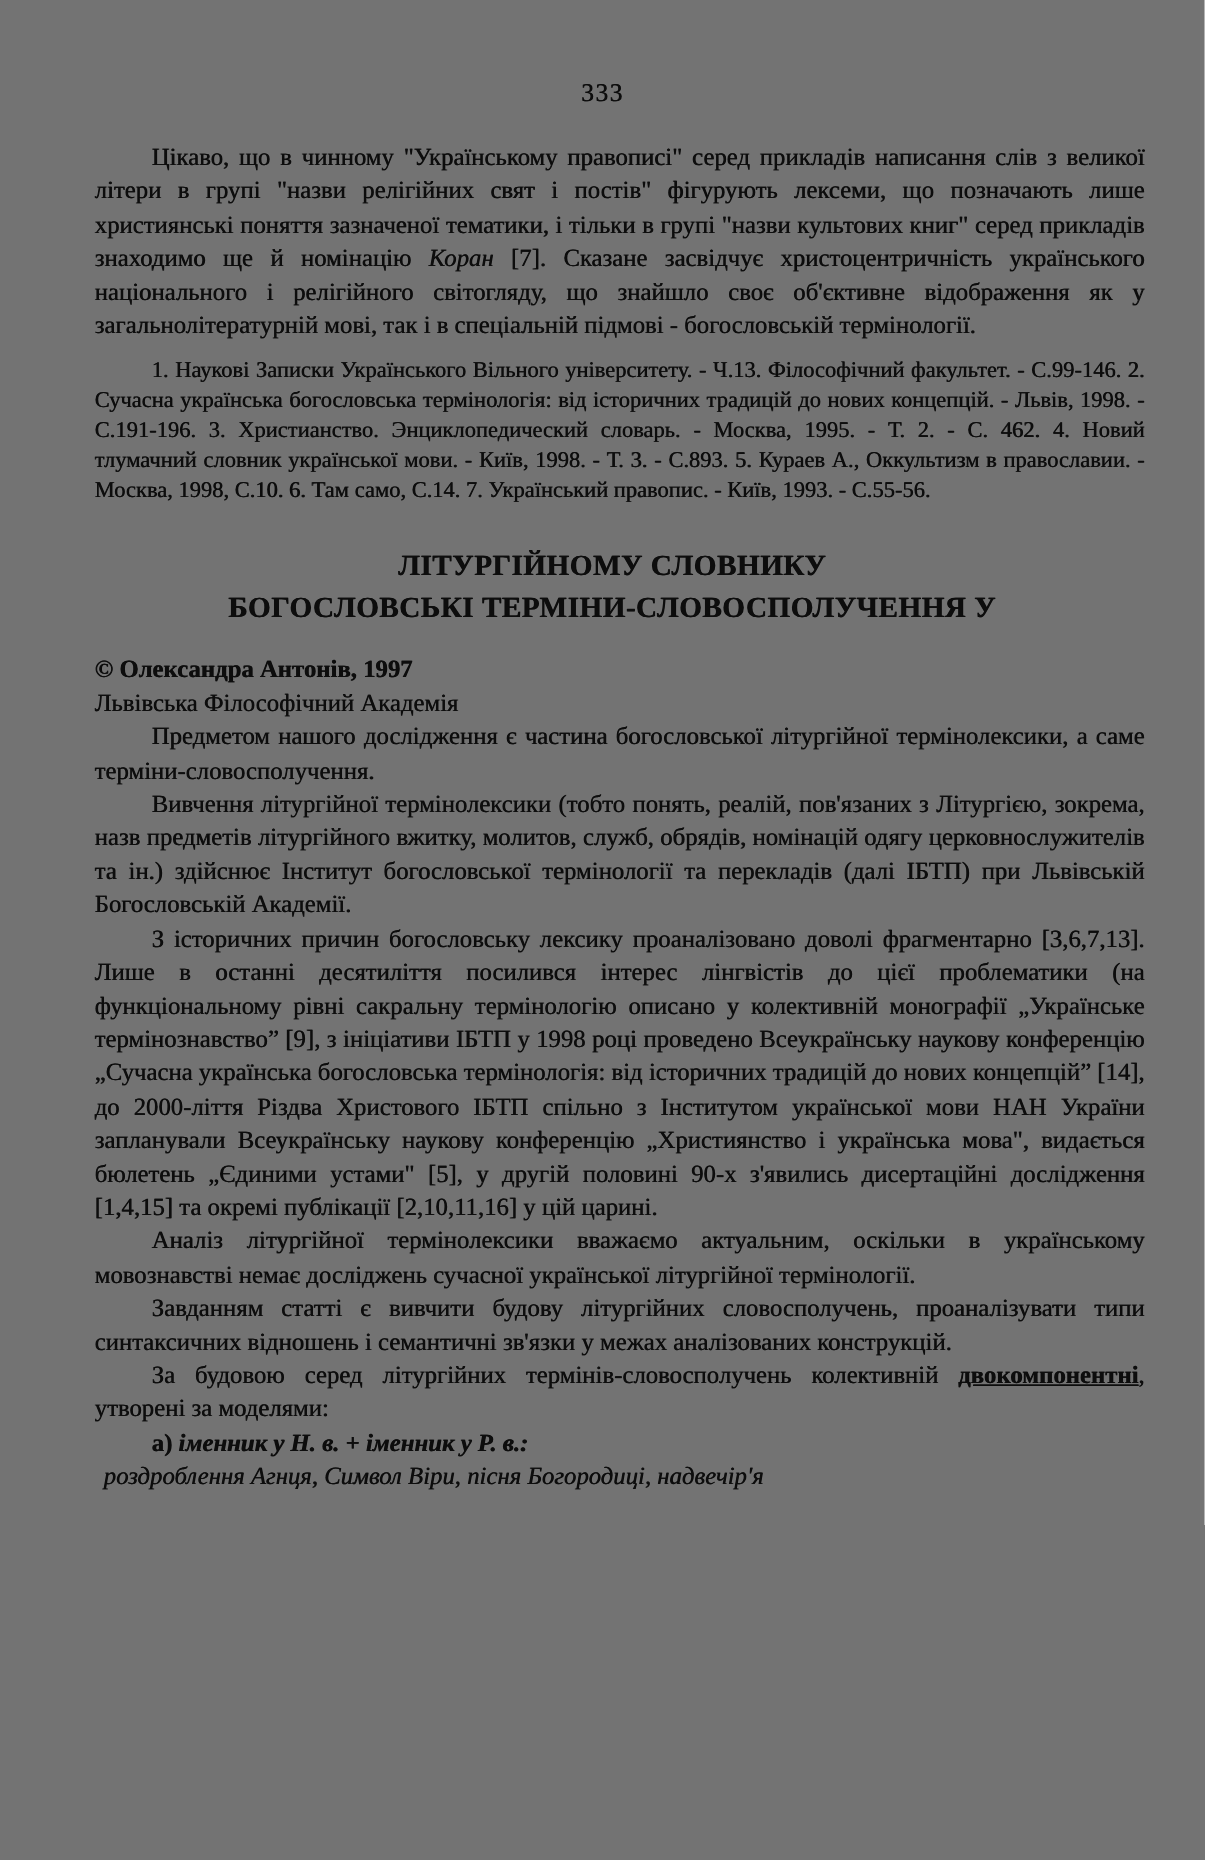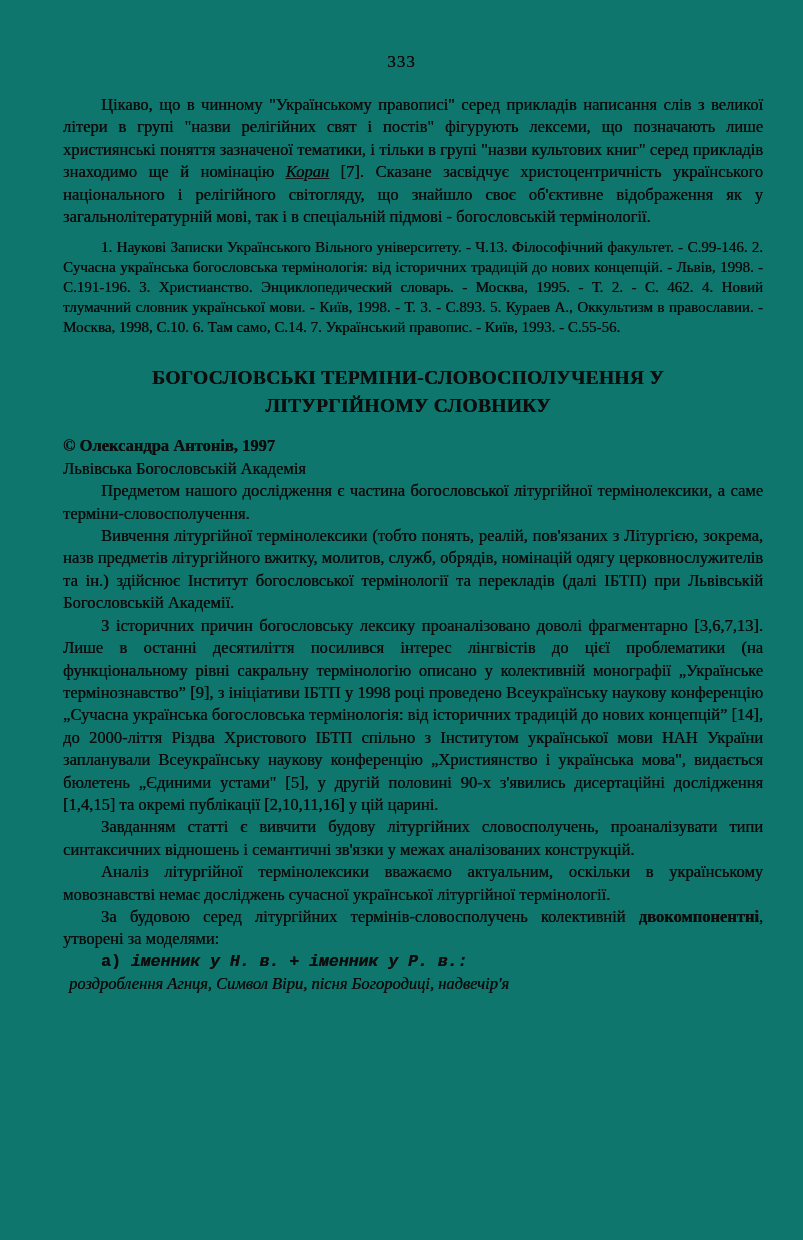--- a/index.html
+++ b/index.html
@@ -5,21 +5,21 @@
   html, body {
     margin: 0;
     padding: 0;
     background: #e8e8e8;
   }
   .page {
     position: relative;
     width: 803px;
     height: 1240px;
     margin: 0 auto;
-    background: #0f766e;
+    background: #737373;
     box-sizing: border-box;
     padding: 52px 40px 0 63px;
     font-family: "Liberation Serif", "DejaVu Serif", serif;
     color: #0d0d0d;
     overflow: hidden;
     
     text-shadow: 0.35px 0 0 currentColor;
   }
   .page-number {
     text-align: center;
@@ -62,58 +62,57 @@
   .affiliation {
     margin: 0 0 25px 0;
     font-size: 16.5px;
     line-height: 22px;
     text-indent: 0 !important;
     text-align: left !important;
   }
   .model-line {
     text-align: center;
     font-weight: bold;
-    font-family: Liberation Mono, monospace;
   }
   .model-line .model-formula { font-style: italic; }
   .examples-line {
     text-align: right;
     font-style: italic;
     text-indent: 6px !important;
   }
-  .bold-term { font-weight: bold; }
-  .italic-term { font-style: italic; text-decoration: underline; }
+  .bold-term { font-weight: bold; text-decoration: underline; }
+  .italic-term { font-style: italic; }
 </style>
 </head>
 <body>
 
 <div class="page">
 
   <div class="page-number">333</div>
 
   <div class="bodytext">
     <p><span>Цікаво, що в чинному "Українському правописі" серед прикладів написання слів з великої літери в групі "назви релігійних свят і постів" фігурують лексеми, що позначають лише християнські поняття зазначеної тематики, і тільки в групі "назви культових книг" серед прикладів знаходимо ще й номінацію </span><span class="italic-term">Коран</span><span> [7]. Сказане засвідчує христоцентричність українського національного і релігійного світогляду, що знайшло своє об'єктивне відображення як у загальнолітературній мові, так і в спеціальній підмові - богословській термінології.</span></p>
   </div>
 
   <p class="refs">1. Наукові Записки Українського Вільного університету. - Ч.13. Філософічний факультет. - С.99-146. 2. Сучасна українська богословська термінологія: від історичних традицій до нових концепцій. - Львів, 1998. - С.191-196. 3. Христианство. Энциклопедический словарь. - Москва, 1995. - Т. 2. - С. 462. 4. Новий тлумачний словник української мови. - Київ, 1998. - Т. 3. - С.893. 5. Кураев А., Оккультизм в православии. - Москва, 1998, С.10. 6. Там само, С.14. 7. Український правопис. - Київ, 1993. - С.55-56.</p>
 
   <h1 class="article-title">
+    <span class="tline">ЛІТУРГІЙНОМУ СЛОВНИКУ</span>
     <span class="tline">БОГОСЛОВСЬКІ ТЕРМІНИ-СЛОВОСПОЛУЧЕННЯ У</span>
-    <span class="tline">ЛІТУРГІЙНОМУ СЛОВНИКУ</span>
   </h1>
 
   <div class="bodytext">
     <p class="copyright">© Олександра Антонів, 1997</p>
-    <p class="affiliation">Львівська Богословській Академія</p>
+    <p class="affiliation">Львівська Філософічний Академія</p>
   </div>
 
   <div class="bodytext">
     <p>Предметом нашого дослідження є частина богословської літургійної термінолексики, а саме терміни-словосполучення.</p>
     <p>Вивчення літургійної термінолексики (тобто понять, реалій, пов'язаних з Літургією, зокрема, назв предметів літургійного вжитку, молитов, служб, обрядів, номінацій одягу церковнослужителів та ін.) здійснює Інститут богословської термінології та перекладів (далі ІБТП) при Львівській Богословській Академії.</p>
     <p>З історичних причин богословську лексику проаналізовано доволі фрагментарно [3,6,7,13]. Лише в останні десятиліття посилився інтерес лінгвістів до цієї проблематики (на функціональному рівні сакральну термінологію описано у колективній монографії „Українське термінознавство” [9], з ініціативи ІБТП у 1998 році проведено Всеукраїнську наукову конференцію „Сучасна українська богословська термінологія: від історичних традицій до нових концепцій” [14], до 2000-ліття Різдва Христового ІБТП спільно з Інститутом української мови НАН України запланували Всеукраїнську наукову конференцію „Християнство і українська мова", видається бюлетень „Єдиними устами" [5], у другій половині 90-х з'явились дисертаційні дослідження [1,4,15] та окремі публікації [2,10,11,16] у цій царині.</p>
+    <p>Аналіз літургійної термінолексики вважаємо актуальним, оскільки в українському мовознавстві немає досліджень сучасної української літургійної термінології.</p>
     <p>Завданням статті є вивчити будову літургійних словосполучень, проаналізувати типи синтаксичних відношень і семантичні зв'язки у межах аналізованих конструкцій.</p>
-    <p>Аналіз літургійної термінолексики вважаємо актуальним, оскільки в українському мовознавстві немає досліджень сучасної української літургійної термінології.</p>
     <p><span>За будовою серед літургійних термінів-словосполучень колективній </span><span class="bold-term">двокомпонентні</span><span>, утворені за моделями:</span></p>
     <p class="model-line"><span>а) </span><span class="model-formula">іменник у Н. в. + іменник у Р. в.:</span></p>
     <p class="examples-line">роздроблення Агнця, Символ Віри, пісня Богородиці, надвечір'я</p>
   </div>
 
 </div>
 
 </body></html>

